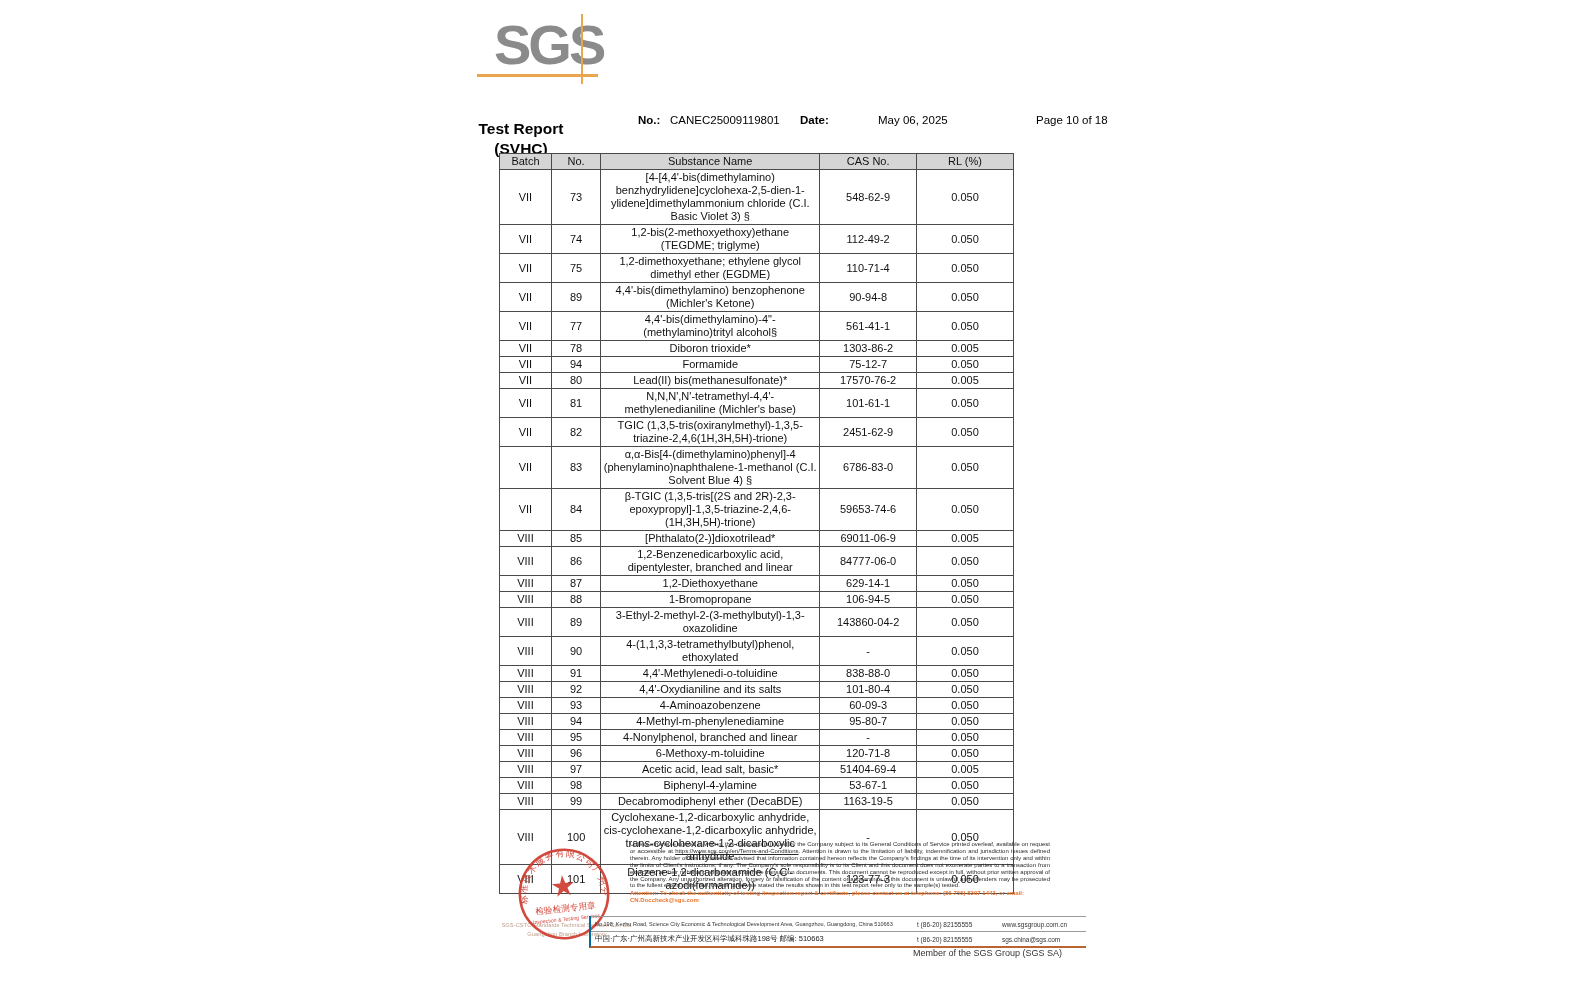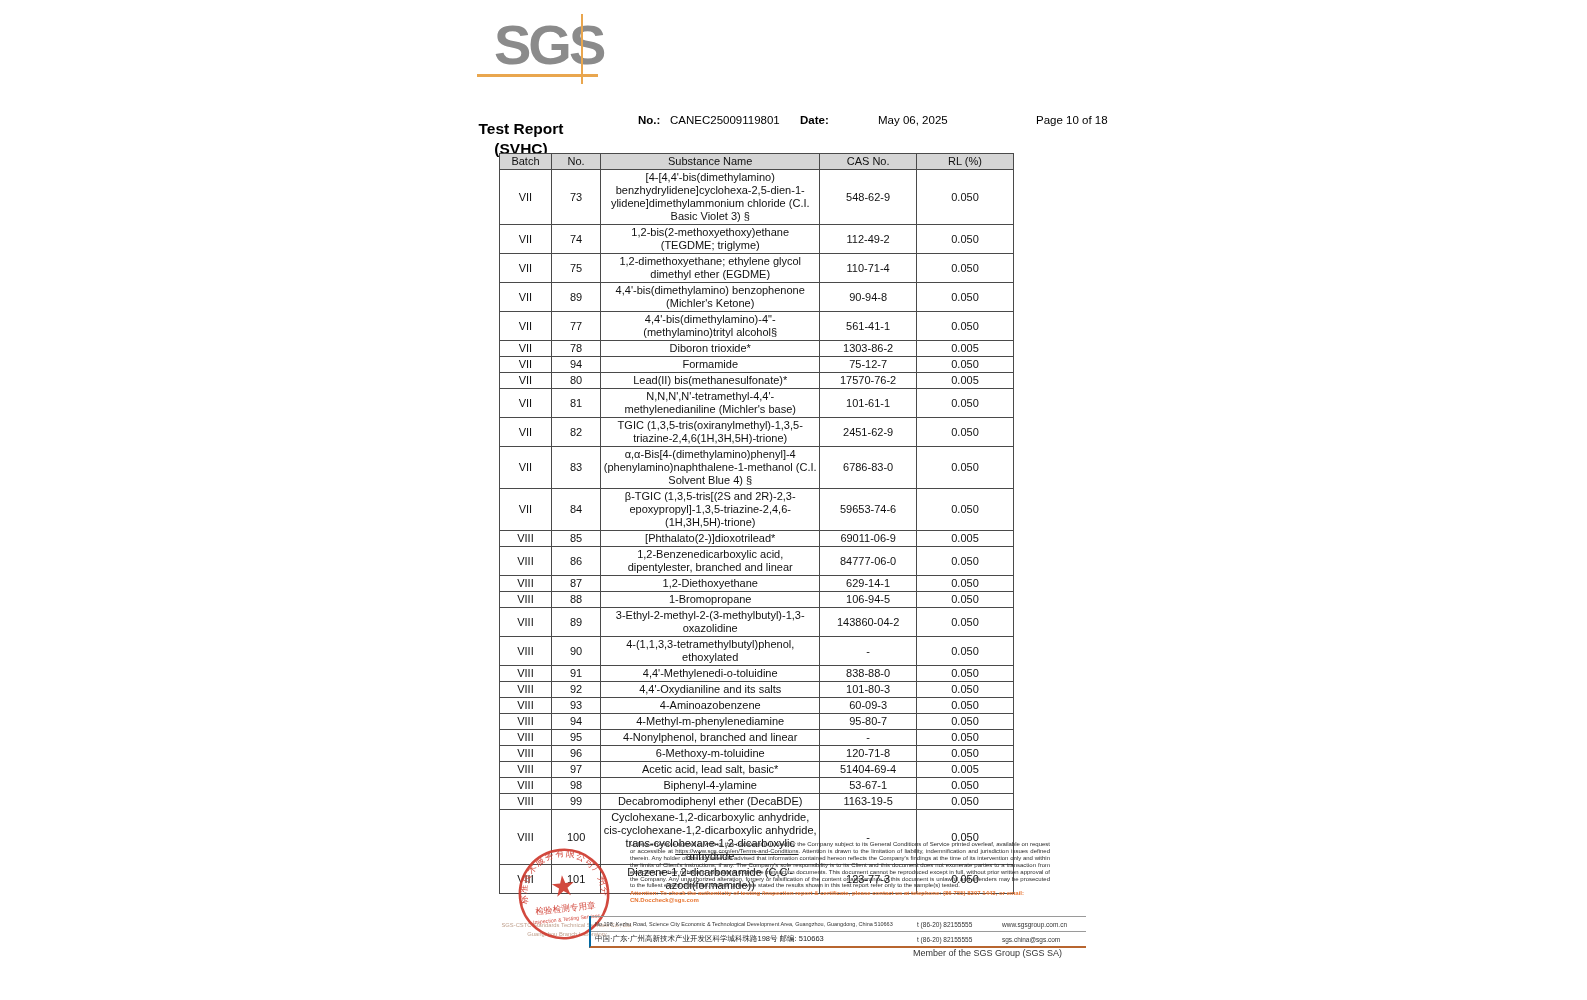--- a/index.html
+++ b/index.html
@@ -219,21 +219,21 @@
         <td>VIII</td>
         <td>91</td>
         <td>4,4'-Methylenedi-o-toluidine</td>
         <td>838-88-0</td>
         <td>0.050</td>
       </tr>
       <tr>
         <td>VIII</td>
         <td>92</td>
         <td>4,4'-Oxydianiline and its salts</td>
-        <td>101-80-3</td>
+        <td>101-80-4</td>
         <td>0.050</td>
       </tr>
       <tr>
         <td>VIII</td>
         <td>93</td>
         <td>4-Aminoazobenzene</td>
         <td>60-09-3</td>
         <td>0.050</td>
       </tr>
       <tr>

